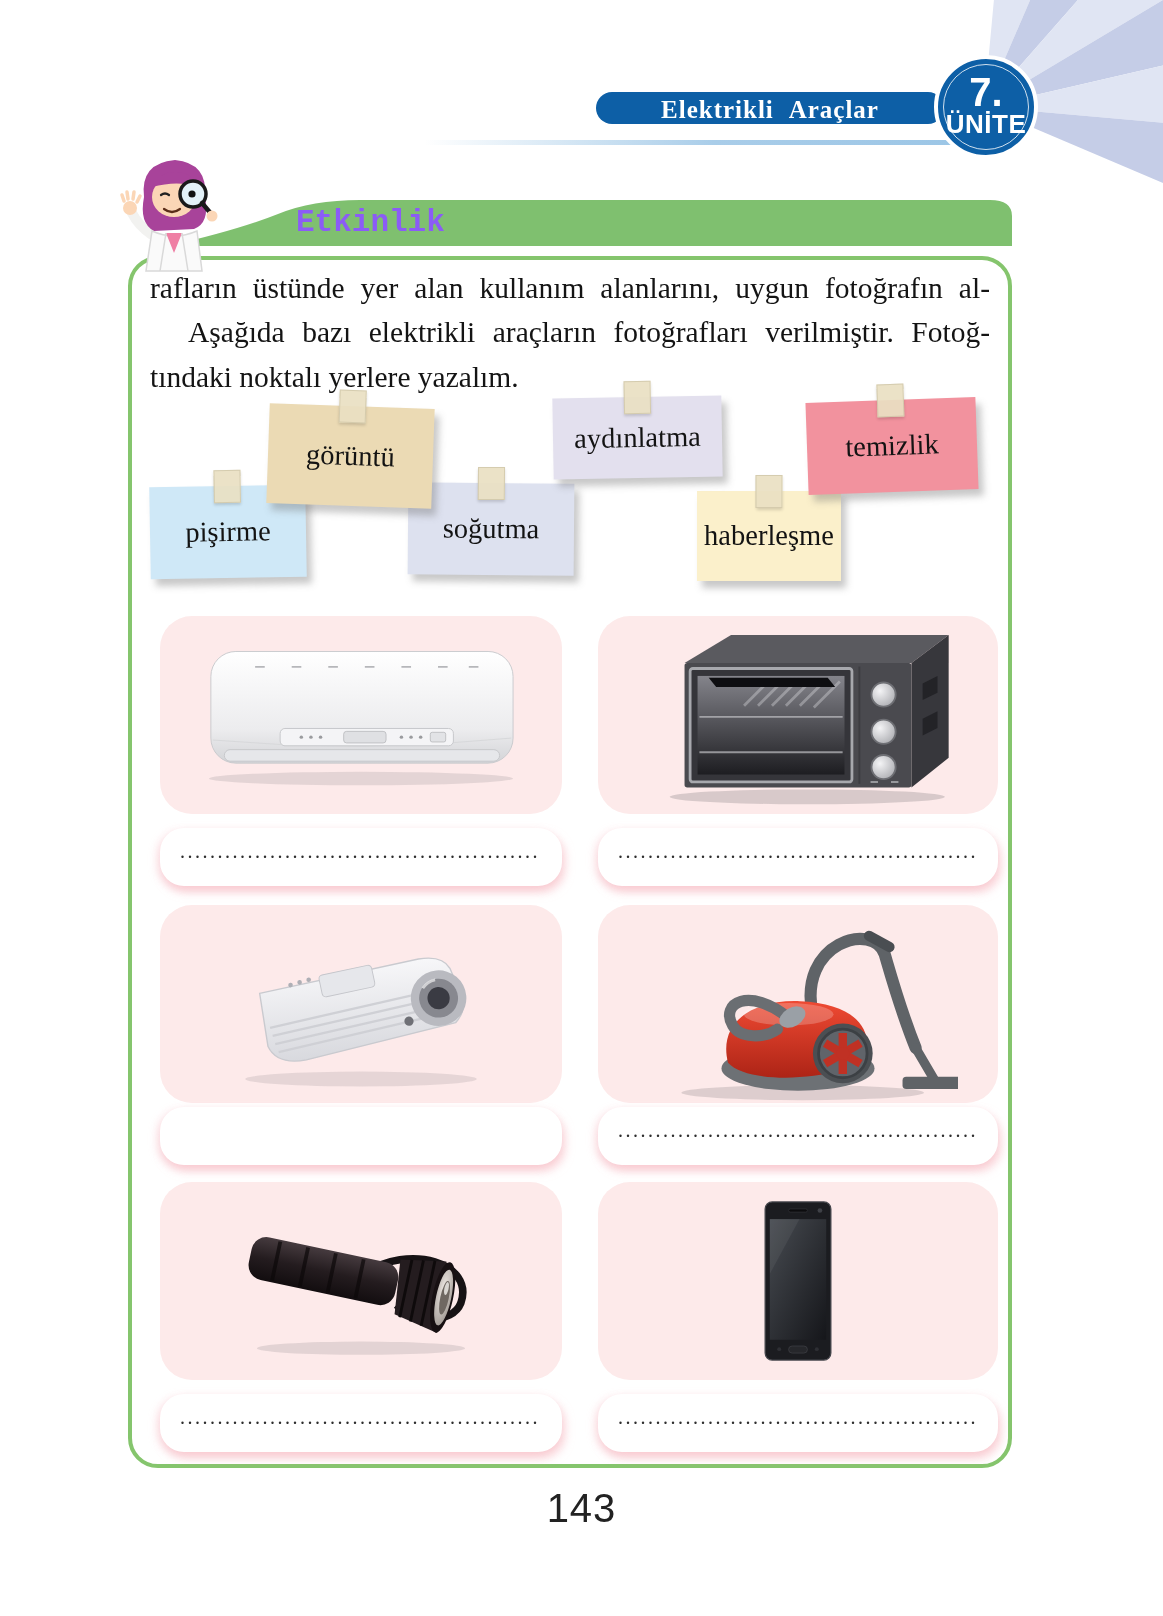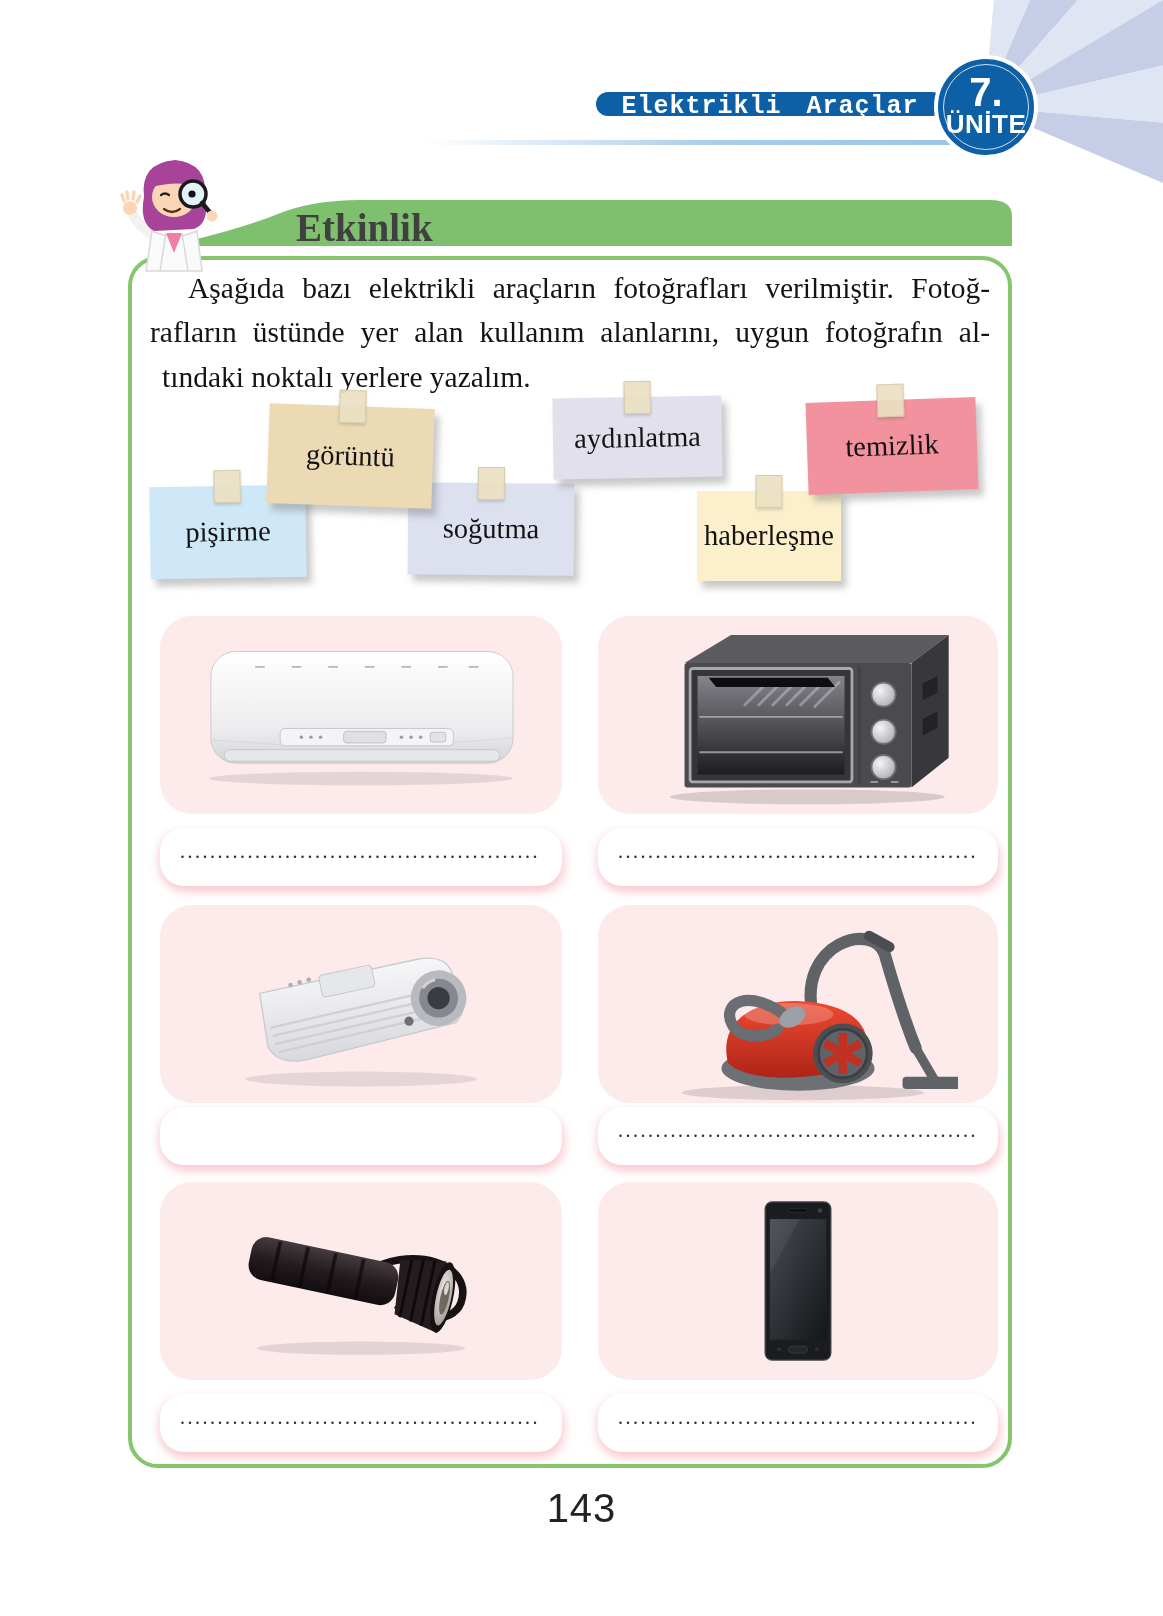--- a/index.html
+++ b/index.html
@@ -3,47 +3,47 @@
 <meta charset="utf-8">
 <style>
   html,body{margin:0;padding:0;background:#ffffff;}
   #page{position:relative;width:1163px;height:1616px;background:#fff;overflow:hidden;
         font-family:"Liberation Serif",serif;}
 
   
   .rays{position:absolute;top:0;right:0;z-index:1;}
   .blue-rule{position:absolute;left:424px;top:140px;width:528px;height:5px;z-index:1;
     background:linear-gradient(to right, rgba(179,211,236,0), #a9cde9 55%, #9cc6e6);}
-  .chapter-pill{position:absolute;left:596px;top:92px;width:348px;height:24px;z-index:2;
-    background:#0d5fa6;border-radius:19px;display:flex;align-items:flex-start;justify-content:center;
-    color:#fff;font-family:Liberation Mono, monospace;font-weight:bold;font-size:25px;
+  .chapter-pill{position:absolute;left:596px;top:92px;width:348px;height:32px;z-index:2;
+    background:#0d5fa6;border-radius:19px;display:flex;align-items:flex-end;justify-content:center;
+    color:#fff;font-family:Liberation Serif, serif;font-weight:bold;font-size:25px;
     letter-spacing:1px;word-spacing:9px;}
   .unit-badge{position:absolute;left:934px;top:55px;width:96px;height:96px;z-index:3;
     background:#0d5fa6;border:4px solid #fff;border-radius:50%;
     display:flex;flex-direction:column;align-items:center;justify-content:center;color:#fff;
     font-family:"Liberation Sans",sans-serif;font-weight:bold;}
   .unit-badge::before{content:"";position:absolute;left:5px;top:5px;right:5px;bottom:5px;
     border:1.5px solid rgba(255,255,255,.8);border-radius:50%;}
   .unit-number{font-size:40px;line-height:.85;}
   .unit-word{font-size:26px;letter-spacing:.5px;}
 
   .mascot{position:absolute;left:112px;top:153px;z-index:4;}
 
   .banner-svg{position:absolute;left:160px;top:194px;z-index:2;}
-  .banner-label{position:absolute;left:296px;top:205px;z-index:3;color:#404040;
-    font-family:Liberation Serif, serif;font-weight:bold;font-size:39px;}
+  .banner-label{position:absolute;left:296px;top:205px;z-index:3;color:#8b5cf6;
+    font-family:Liberation Mono, monospace;font-weight:bold;font-size:31px;}
 
   
   .activity-box{position:absolute;left:128px;top:256px;width:876px;height:1204px;
     border:4px solid #85c56d;border-radius:30px;background:#fff;z-index:1;}
   .instructions{position:absolute;left:150px;top:266px;width:840px;z-index:2;
     font-size:29.5px;color:#141414;line-height:1.5;}
   .instr-line{text-align:justify;text-align-last:justify;}
   .instr-line.first{text-indent:38px;}
-  .instr-line.last{text-align-last:left;margin-left:12px;}
+  .instr-line.last{text-align-last:left;}
 
   
   .note{position:absolute;z-index:3;display:flex;align-items:center;justify-content:center;
     font-size:28.5px;color:#131313;box-shadow:5px 7px 7px rgba(110,110,110,.38);}
   .tape{position:absolute;top:-16px;left:50%;transform:translateX(-50%);width:25px;height:31px;
     background:rgba(233,223,194,.92);border:1px solid rgba(195,185,155,.55);
     box-shadow:0 2px 3px rgba(0,0,0,.15);}
   .note-goruntu{left:268px;top:406px;width:165px;height:100px;background:#ebdab4;transform:rotate(2deg);}
   .note-aydinlatma{left:553px;top:397px;width:169px;height:81px;background:#e3e0ee;transform:rotate(-1deg);}
   .note-temizlik{left:807px;top:400px;width:170px;height:92px;background:#f2929e;transform:rotate(-2deg);}
@@ -116,22 +116,22 @@
   </svg>
 
   <svg class="banner-svg" width="852" height="52" viewBox="0 0 852 52">
     <path d="M830 6 Q852 6 852 22 L852 52 L8 52 Q78 36 118 20 Q152 6 200 6 Z" fill="#7fc06f"></path>
   </svg>
   <div class="banner-label">Etkinlik</div>
 
   <div class="activity-box"></div>
 
   <div class="instructions">
+    <div class="instr-line">rafların üstünde yer alan kullanım alanlarını, uygun fotoğrafın al-</div>
     <div class="instr-line first">Aşağıda bazı elektrikli araçların fotoğrafları verilmiştir. Fotoğ-</div>
-    <div class="instr-line">rafların üstünde yer alan kullanım alanlarını, uygun fotoğrafın al-</div>
     <div class="instr-line last">tındaki noktalı yerlere yazalım.</div>
   </div>
 
   <div class="note note-pisirme">
     <div class="tape"></div>
     <span>pişirme</span>
   </div>
   <div class="note note-sogutma">
     <div class="tape"></div>
     <span>soğutma</span>

